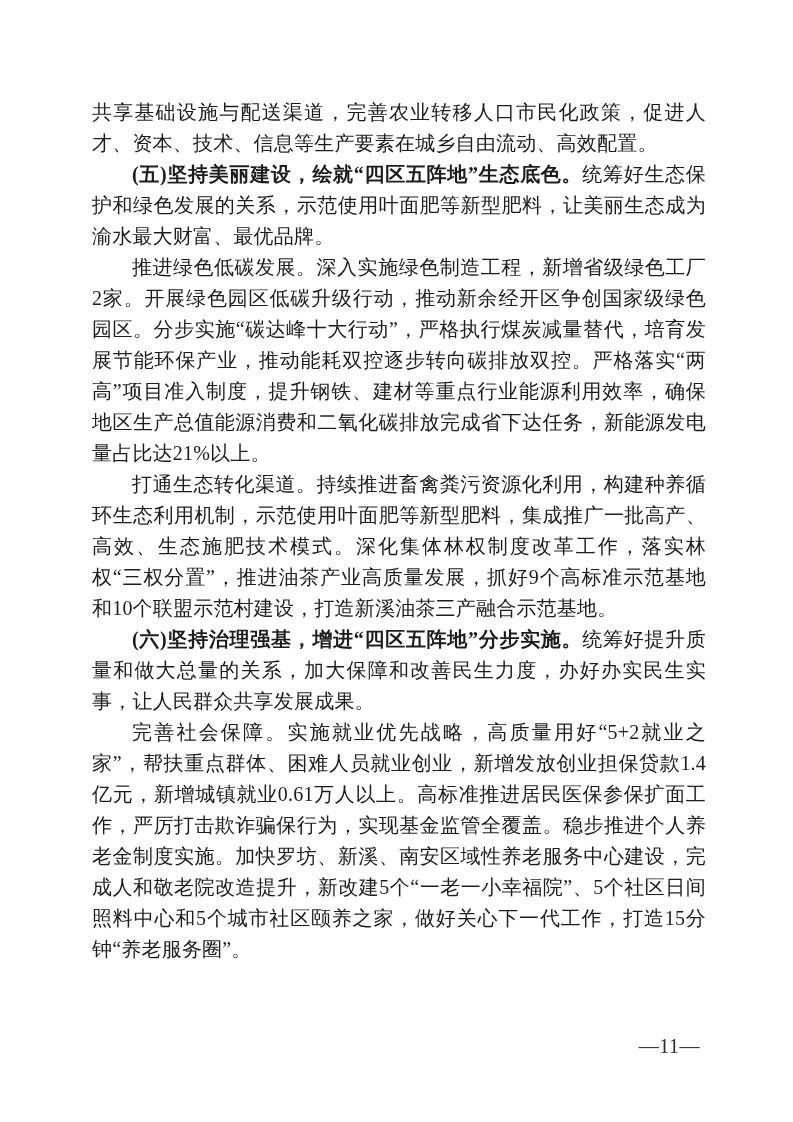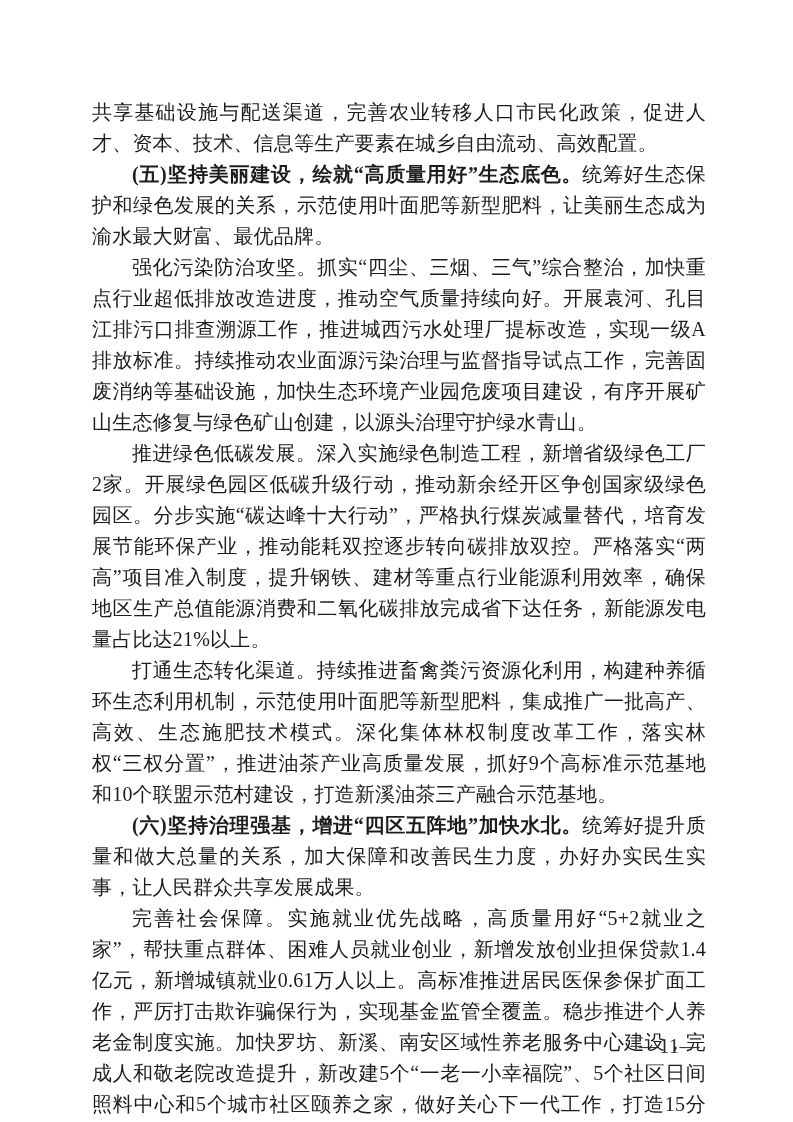--- a/index.html
+++ b/index.html
@@ -46,21 +46,20 @@
     letter-spacing: 0.5px;
     color: #2a2a2a;
   }
 </style>
 </head>
 <body>
 
 <div class="page">
   <div class="content">
     <p class="para no-indent"><strong class="lead"></strong><span>共享基础设施与配送渠道，完善农业转移人口市民化政策，促进人才、资本、技术、信息等生产要素在城乡自由流动、高效配置。</span></p>
-    <p class="para"><strong class="lead">(五)坚持美丽建设，绘就“高质量用好”生态底色。</strong><span>统筹好生态保护和绿色发展的关系，示范使用叶面肥等新型肥料，让美丽生态成为渝水最大财富、最优品牌。</span></p>
-    <p class="para"><strong class="lead"></strong><span>强化污染防治攻坚。抓实“四尘、三烟、三气”综合整治，加快重点行业超低排放改造进度，推动空气质量持续向好。开展袁河、孔目江排污口排查溯源工作，推进城西污水处理厂提标改造，实现一级A排放标准。持续推动农业面源污染治理与监督指导试点工作，完善固废消纳等基础设施，加快生态环境产业园危废项目建设，有序开展矿山生态修复与绿色矿山创建，以源头治理守护绿水青山。</span></p>
+    <p class="para"><strong class="lead">(五)坚持美丽建设，绘就“四区五阵地”生态底色。</strong><span>统筹好生态保护和绿色发展的关系，示范使用叶面肥等新型肥料，让美丽生态成为渝水最大财富、最优品牌。</span></p>
     <p class="para"><strong class="lead"></strong><span>推进绿色低碳发展。深入实施绿色制造工程，新增省级绿色工厂2家。开展绿色园区低碳升级行动，推动新余经开区争创国家级绿色园区。分步实施“碳达峰十大行动”，严格执行煤炭减量替代，培育发展节能环保产业，推动能耗双控逐步转向碳排放双控。严格落实“两高”项目准入制度，提升钢铁、建材等重点行业能源利用效率，确保地区生产总值能源消费和二氧化碳排放完成省下达任务，新能源发电量占比达21%以上。</span></p>
     <p class="para"><strong class="lead"></strong><span>打通生态转化渠道。持续推进畜禽粪污资源化利用，构建种养循环生态利用机制，示范使用叶面肥等新型肥料，集成推广一批高产、高效、生态施肥技术模式。深化集体林权制度改革工作，落实林权“三权分置”，推进油茶产业高质量发展，抓好9个高标准示范基地和10个联盟示范村建设，打造新溪油茶三产融合示范基地。</span></p>
-    <p class="para"><strong class="lead">(六)坚持治理强基，增进“四区五阵地”加快水北。</strong><span>统筹好提升质量和做大总量的关系，加大保障和改善民生力度，办好办实民生实事，让人民群众共享发展成果。</span></p>
+    <p class="para"><strong class="lead">(六)坚持治理强基，增进“四区五阵地”分步实施。</strong><span>统筹好提升质量和做大总量的关系，加大保障和改善民生力度，办好办实民生实事，让人民群众共享发展成果。</span></p>
     <p class="para"><strong class="lead"></strong><span>完善社会保障。实施就业优先战略，高质量用好“5+2就业之家”，帮扶重点群体、困难人员就业创业，新增发放创业担保贷款1.4亿元，新增城镇就业0.61万人以上。高标准推进居民医保参保扩面工作，严厉打击欺诈骗保行为，实现基金监管全覆盖。稳步推进个人养老金制度实施。加快罗坊、新溪、南安区域性养老服务中心建设，完成人和敬老院改造提升，新改建5个“一老一小幸福院”、5个社区日间照料中心和5个城市社区颐养之家，做好关心下一代工作，打造15分钟“养老服务圈”。</span></p>
   </div>
   <div class="page-number">—11—</div>
 </div>
 
 </body></html>

